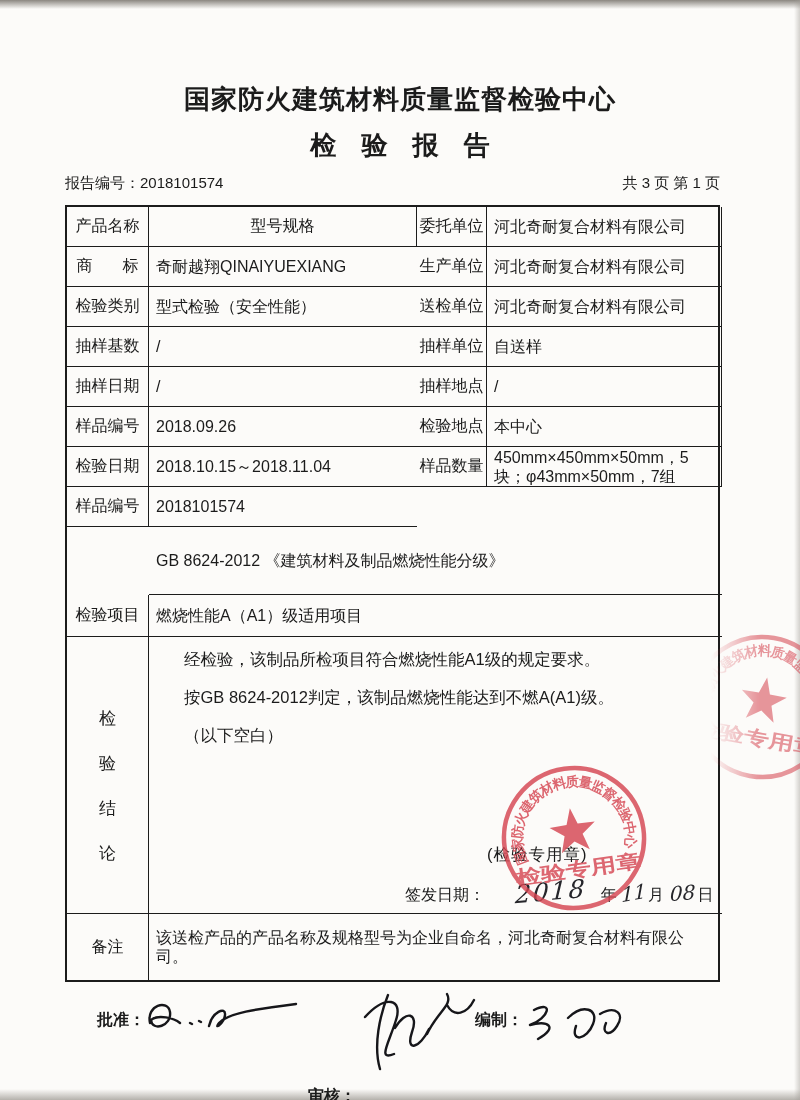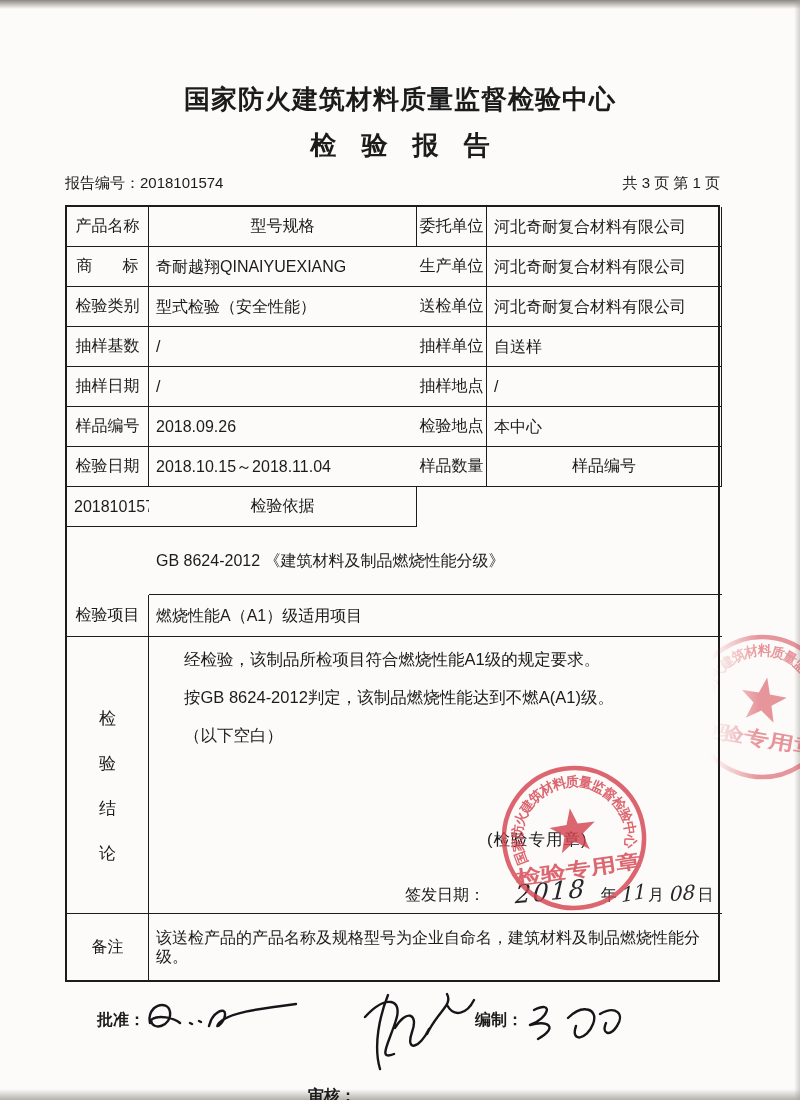--- a/index.html
+++ b/index.html
@@ -37,21 +37,21 @@
   .last { border-right:none; }
   .span3 { grid-column:2 / 5; }
   .norb { border-bottom:none; }
   .jl { width:62px; text-align:justify; text-align-last:justify; }
 
   
   .concl-lab { flex-direction:column; justify-content:flex-start;
     padding-top:70px; gap:22px; font-size:17px; }
   .concl { position:relative; display:block; padding:12px 8px 0 35px; font-size:16.5px; }
   .concl p { margin:0 0 17px 0; line-height:21px; }
-  .stamp-cap { position:absolute; left:338px; top:192px; font-size:16.5px; letter-spacing:1px; }
+  .stamp-cap { position:absolute; left:338px; top:207px; font-size:16.5px; letter-spacing:1px; }
   .date-line { position:absolute; left:256px; top:240px; display:flex; align-items:baseline; font-size:16px; }
   .hand { font-family:"DejaVu Serif", serif; font-style:italic; color:#26262b; }
   .hand-year { font-size:25px; letter-spacing:2px; transform:rotate(-5deg) skewX(-8deg); margin:0 14px 0 30px; }
   .hand-month { font-size:20px; transform:rotate(-10deg) skewX(-10deg); margin:0 2px 0 4px; }
   .hand-day { font-size:20px; transform:rotate(-4deg) skewX(-6deg); margin:0 2px 0 6px; }
 
   
   .stamp-main { position:absolute; left:494px; top:758px; width:160px; height:160px; opacity:.8; }
   .stamp-edge { position:absolute; left:682px; top:627px; width:160px; height:160px; opacity:.55;
     -webkit-mask-image:linear-gradient(90deg, rgba(0,0,0,0) 18%, rgba(0,0,0,1) 48%);
@@ -110,24 +110,24 @@
     <div class="c val">/</div>
     <div class="c lab">样品编号</div>
     <div class="c val last">2018.09.26</div>
 
     <div class="c lab">检验地点</div>
     <div class="c val">本中心</div>
     <div class="c lab">检验日期</div>
     <div class="c val last">2018.10.15～2018.11.04</div>
 
     <div class="c lab">样品数量</div>
+    <div class="c val">450mm×450mm×50mm，5块；φ43mm×50mm，7组</div>
     <div class="c lab">样品编号</div>
     <div class="c val last">2018101574</div>
 
-    <div class="c lab">检验依据</div>
     <div class="c val last span3">GB 8624-2012 《建筑材料及制品燃烧性能分级》</div>
 
     <div class="c lab">检验项目</div>
     <div class="c val last span3">燃烧性能A（A1）级适用项目</div>
 
     <div class="c lab concl-lab">
       <span>检</span>
       <span>验</span>
       <span>结</span>
       <span>论</span>
@@ -142,21 +142,21 @@
         <span class="hand hand-year">2018</span>
         <span>年</span>
         <span class="hand hand-month">11</span>
         <span>月</span>
         <span class="hand hand-day">08</span>
         <span>日</span>
       </span>
     </div>
 
     <div class="c lab norb">备注</div>
-    <div class="c val last span3 norb">该送检产品的产品名称及规格型号为企业自命名，建筑材料及制品燃烧性能分级。</div>
+    <div class="c val last span3 norb">该送检产品的产品名称及规格型号为企业自命名，河北奇耐复合材料有限公司。</div>
   </div>
 
   <svg class="stamp-main" viewBox="-80 -80 160 160">
     <defs>
       <g id="stamp-def">
         <circle cx="0" cy="0" r="70" fill="none" stroke="#d5424e" stroke-width="4.5"></circle>
         <path id="ringpath" d="M -48.9 17.8 A 52 52 0 1 1 48.9 17.8" fill="none"></path>
         <text font-size="13.5" font-weight="bold" fill="#d5424e" font-family="Liberation Sans, sans-serif">
           <textPath href="#ringpath" startOffset="0" textLength="198">国家防火建筑材料质量监督检验中心</textPath>
         </text>

